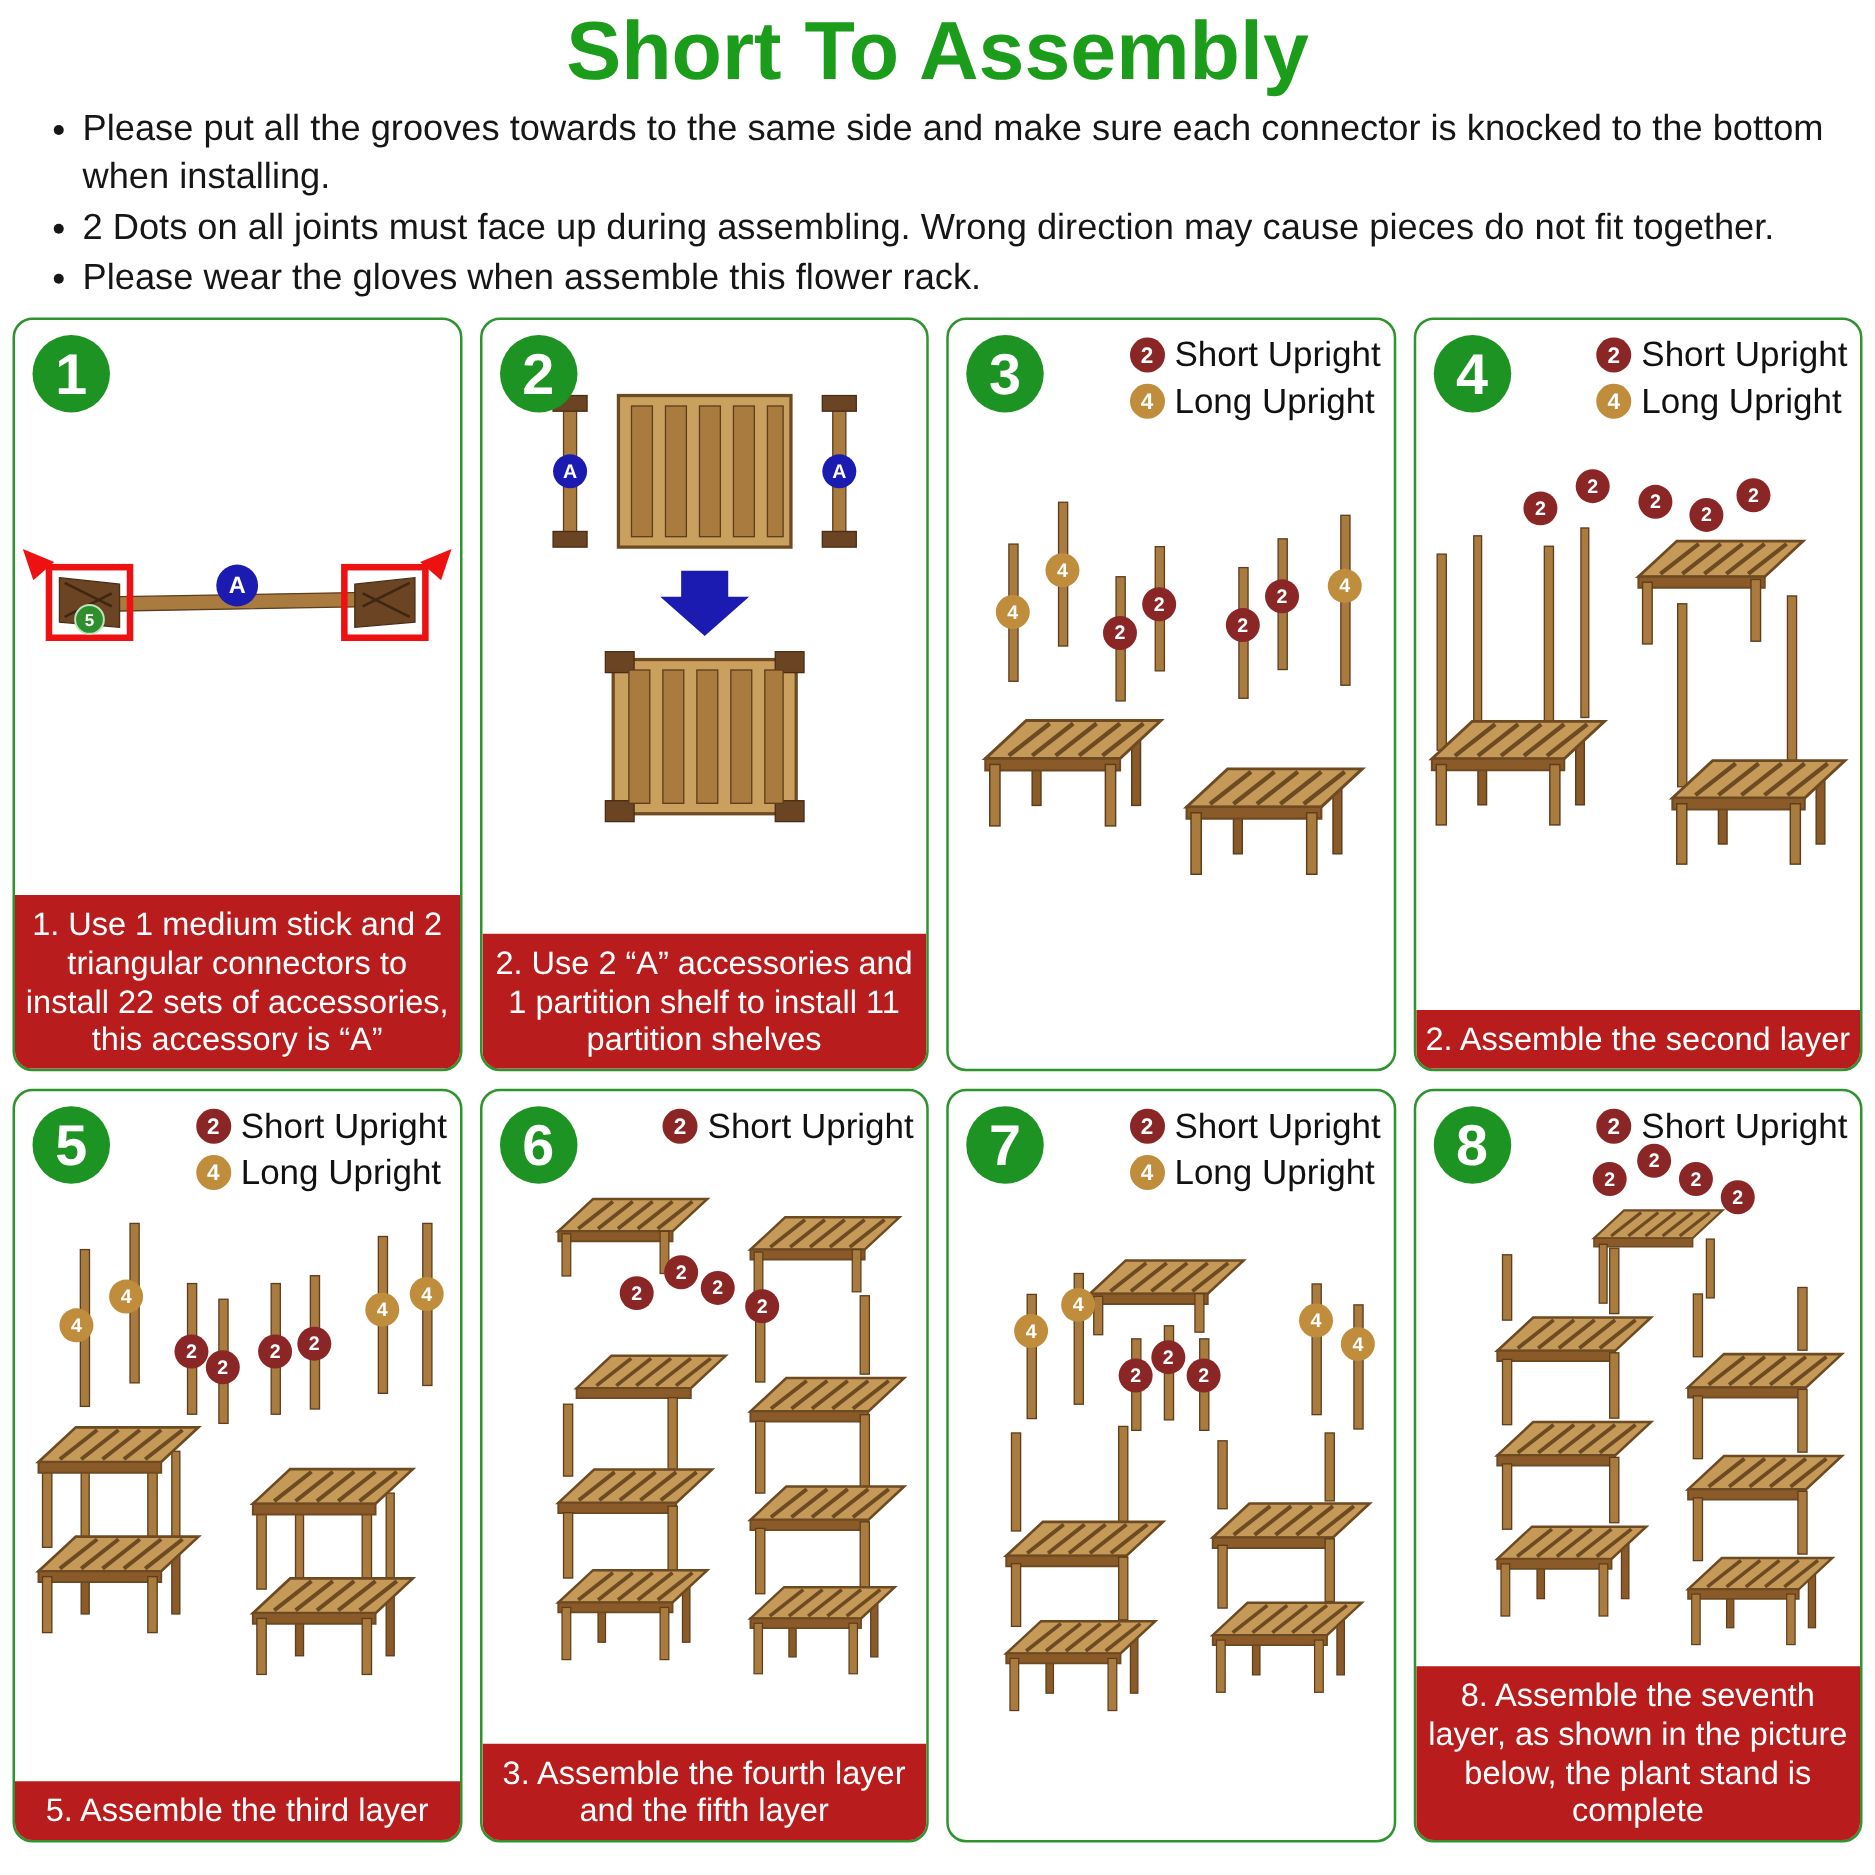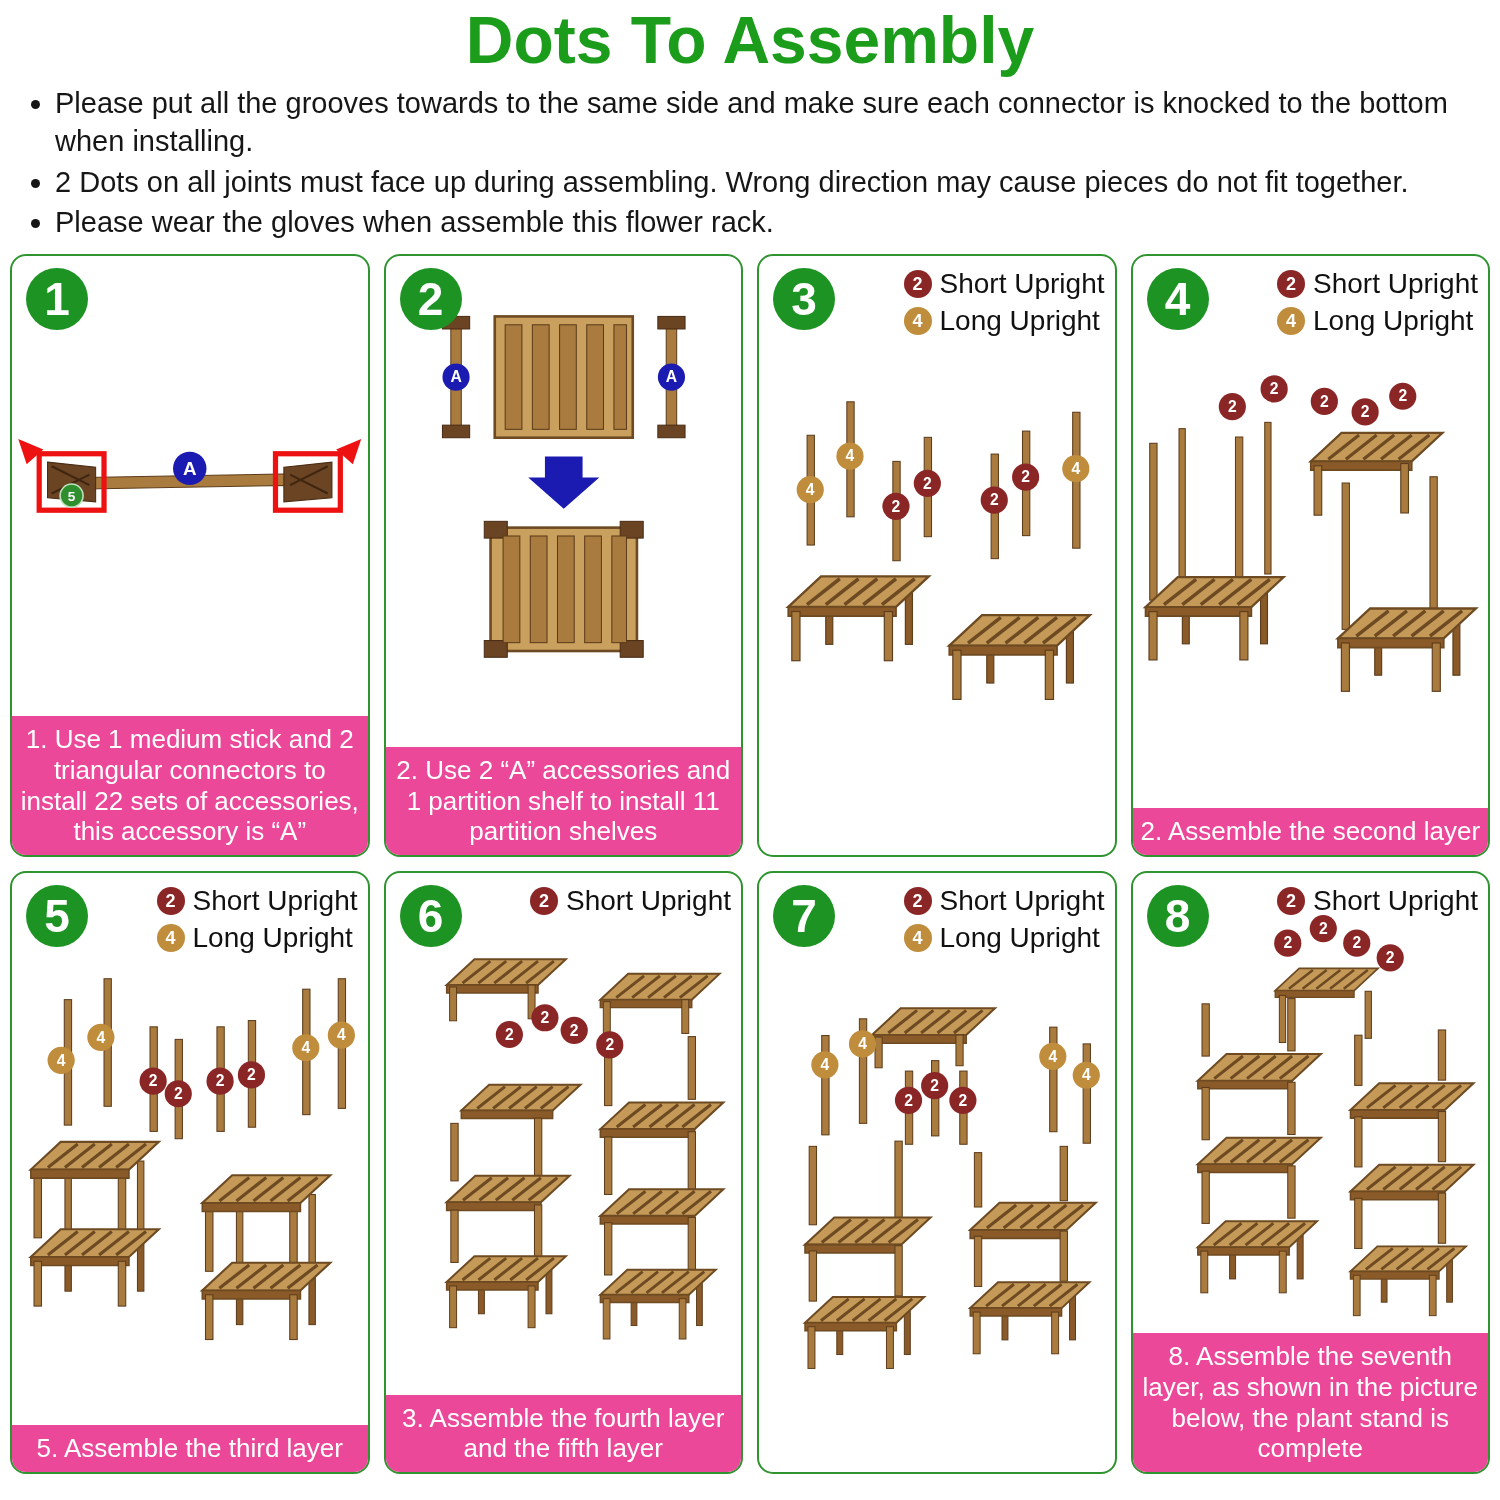--- a/index.html
+++ b/index.html
@@ -1,32 +1,32 @@
 <!DOCTYPE html>
 <html><head>
 <meta charset="utf-8">
 <style>
   html,body{margin:0;padding:0;background:#fff;}
   body{width:1500px;height:1500px;font-family:"Liberation Sans",sans-serif;color:#111;box-sizing:border-box;}
   .page{padding:4px 10px 6px;box-sizing:border-box;}
   .title{font-size:66px;font-weight:700;color:#1b9c1b;text-align:center;margin:2px 0 10px;line-height:1.05;}
   ul.bullets{margin:0 0 12px 0;padding-left:40px;font-size:29px;line-height:1.3;color:#161616;}
-  ul.bullets li{margin:0 0 3px 5px;}
+  ul.bullets li{margin:0 0 3px 16px;}
   .grid{display:grid;grid-template-columns:repeat(4,1fr);grid-auto-rows:603px;gap:14px;}
   .panel{position:relative;border:2.5px solid #2f9430;border-radius:16px;background:#fff;display:flex;flex-direction:column;overflow:hidden;}
   .stepnum{position:absolute;top:12px;left:14px;width:62px;height:62px;border-radius:50%;background:#1d9323;color:#fff;
            font-size:46px;font-weight:700;display:flex;align-items:center;justify-content:center;z-index:3;}
   .legend{position:absolute;top:12px;right:10px;display:flex;flex-direction:column;gap:5px;align-items:flex-start;z-index:3;}
   .lrow{display:flex;align-items:center;gap:8px;font-size:28px;color:#111;}
   .lcirc{width:28px;height:28px;border-radius:50%;color:#fff;font-size:18px;font-weight:700;display:flex;align-items:center;justify-content:center;flex:0 0 auto;}
   .lcirc.red{background:#8b2626;}
   .lcirc.tan{background:#bf8d3c;}
   .illus{flex:1 1 auto;min-height:0;position:relative;z-index:1;}
   .illus svg{width:100%;height:100%;display:block;}
-  .caption{background:#ec4899;color:#fff;font-size:26px;line-height:1.18;text-align:center;padding:8px 6px;z-index:2;}
+  .caption{background:#b91c1c;color:#fff;font-size:26px;line-height:1.18;text-align:center;padding:8px 6px;z-index:2;}
   
   .wood{fill:#a97b3e;stroke:#5d3d1c;stroke-width:1;}
   .woodd{fill:#6b4423;stroke:#4a2d14;stroke-width:1;}
   .cred{fill:#8b2626;}
   .ctan{fill:#bf8d3c;}
   .bt{fill:#fff;font-family:"Liberation Sans",sans-serif;font-weight:700;text-anchor:middle;}
 </style>
 </head>
 <body>
 
@@ -50,21 +50,21 @@
       <rect x="3" y="26" width="7" height="64" class="wood"></rect>
       <rect x="82" y="26" width="7" height="64" class="wood"></rect>
       <use href="#plat"></use>
       <use href="#unit1" transform="translate(0,82)"></use>
     </g>
   </defs>
 </svg>
 
 <div class="page">
 
-  <h1 class="title">Dots To Assembly</h1>
+  <h1 class="title">Short To Assembly</h1>
 
   <ul class="bullets">
     <li>Please put all the grooves towards to the same side and make sure each connector is knocked to the bottom when installing.</li>
     <li>2 Dots on all joints must face up during assembling. Wrong direction may cause pieces do not fit together.</li>
     <li>Please wear the gloves when assemble this flower rack.</li>
   </ul>
 
   <div class="grid">
 
     <div class="panel">

